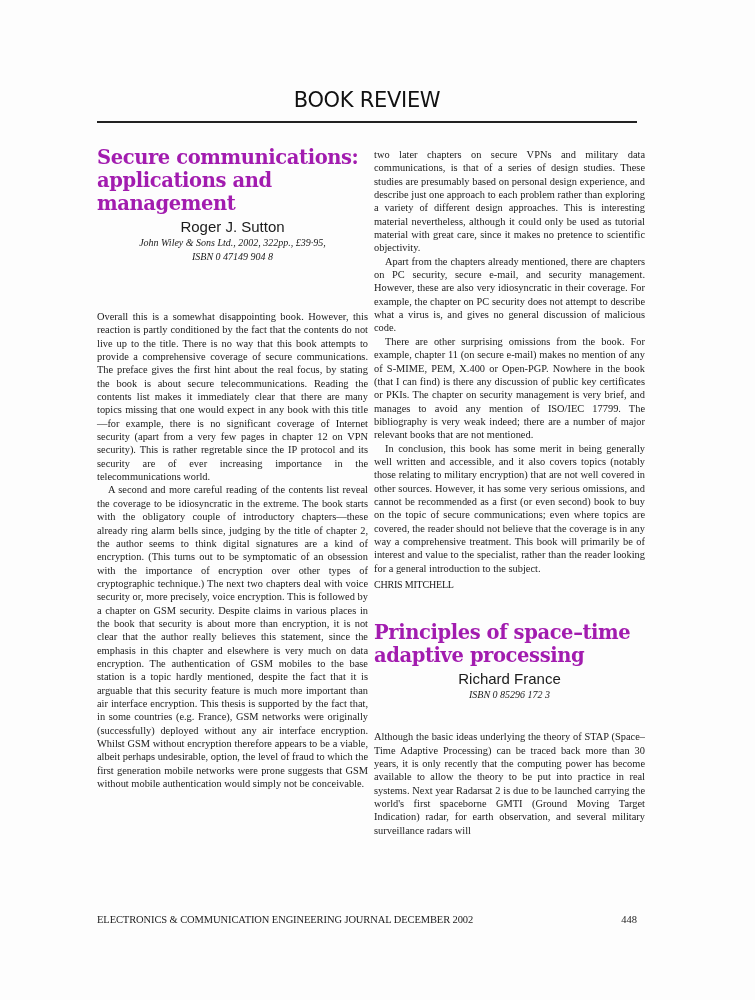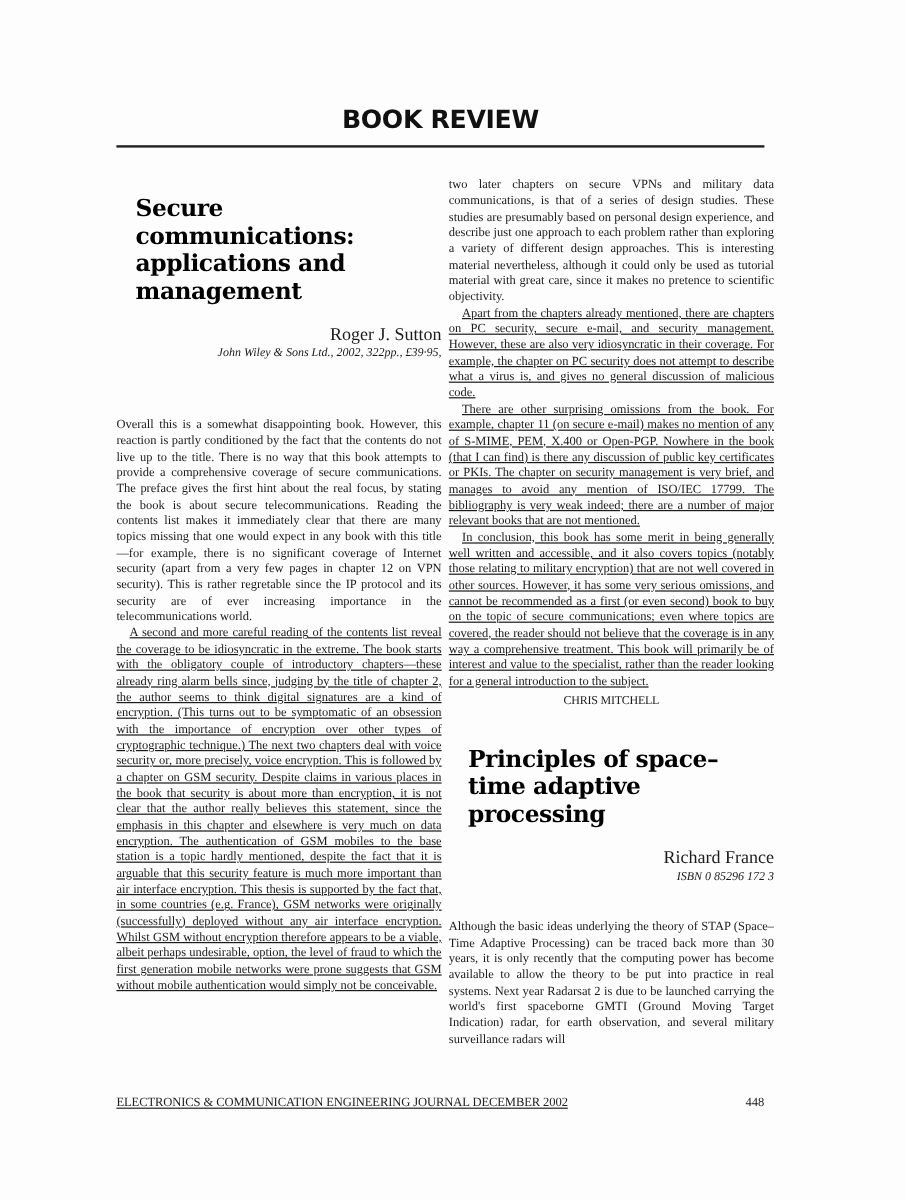--- a/index.html
+++ b/index.html
@@ -1,51 +1,52 @@
 <!DOCTYPE html>
 <html><head>
 <meta charset="utf-8">
 <style>
   html, body { margin: 0; padding: 0; background: #ffffff; }
   body { width: 755px; height: 1000px; position: relative; overflow: hidden; color: #111; }
   .page { position: absolute; left: 0; top: 0; width: 755px; height: 1000px; background: #fdfdfd; }
   .section-title {
     position: absolute; left: 97px; top: 88px; width: 540px; text-align: center;
-    font-family: "DejaVu Sans", sans-serif; font-weight: bold; font-size: 21px; letter-spacing: -0.3px; color: #111;
+    font-family: "DejaVu Sans", sans-serif; font-weight: normal; font-size: 21px; letter-spacing: -0.3px; color: #111;
   }
   .rule { position: absolute; left: 97px; top: 121px; width: 540px; height: 2px; background: #222; }
   .col { position: absolute; width: 271px; font-family: "Liberation Serif", serif; font-size: 10.4px; line-height: 13.35px; text-align: justify; color: #1a1a1a; }
   .col p { margin: 0; }
-  .col p.indent { text-indent: 11px; text-decoration: underline; }
+  .col p.indent { text-indent: 11px; }
   .col-left { left: 97px; top: 146px; }
   .col-right { left: 374px; top: 148px; }
-  .book-title { font-family: "DejaVu Serif", serif; font-weight: bold; font-size: 19.5px; line-height: 23px; letter-spacing: -0.4px; text-align: left; color: #000000; margin: 16px; }
-  .book-author { font-family: Liberation Serif, serif; font-size: 15px; line-height: 18px; margin-top: 3px; text-align: right; }
-  .book-pub { font-family: "Liberation Serif", serif; font-style: italic; font-size: 10px; line-height: 14px; text-align: right; }
+  .book-title { font-family: "DejaVu Serif", serif; font-weight: bold; font-size: 19.5px; line-height: 23px; letter-spacing: -0.4px; text-align: left; color: #a21caf; margin: 0; }
+  .book-author { font-family: Liberation Sans, sans-serif; font-size: 15px; line-height: 18px; margin-top: 3px; text-align: center; }
+  .book-pub { font-family: "Liberation Serif", serif; font-style: italic; font-size: 10px; line-height: 14px; text-align: center; }
   .spacer-l { height: 46px; }
   .spacer-r { height: 28px; }
-  .signature { text-align: center; margin-top: 3px; font-size: 10px; letter-spacing: -0.2px; }
+  .signature { text-align: left; margin-top: 3px; font-size: 10px; letter-spacing: -0.2px; }
   .review2-head { margin-top: 30px; }
   .footer { position: absolute; left: 97px; top: 914px; width: 540px; font-family: "Liberation Serif", serif; font-size: 10.5px; color: #222; }
-  .footer .journal { position: absolute; left: 0; top: 0; letter-spacing: -0.1px; text-decoration: underline; }
+  .footer .journal { position: absolute; left: 0; top: 0; letter-spacing: -0.1px; }
   .footer .pageno { position: absolute; right: 0; top: 0; }
 </style>
 </head>
 <body>
 
 <div class="page">
 
   <div class="section-title">BOOK REVIEW</div>
   <div class="rule"></div>
 
   <div class="col col-left">
     <div>
       <h2 class="book-title">Secure communications: applications and management</h2>
       <div class="book-author">Roger J. Sutton</div>
       <div class="book-pub">John Wiley &amp; Sons Ltd., 2002, 322pp., £39·95,</div>
+      <div class="book-pub">ISBN 0 47149 904 8</div>
     </div>
     <div class="spacer-l"></div>
     <p>Overall this is a somewhat disappointing book. However, this reaction is partly conditioned by the fact that the contents do not live up to the title. There is no way that this book attempts to provide a comprehensive coverage of secure communications. The preface gives the first hint about the real focus, by stating the book is about secure telecommunications. Reading the contents list makes it immediately clear that there are many topics missing that one would expect in any book with this title—for example, there is no significant coverage of Internet security (apart from a very few pages in chapter 12 on VPN security). This is rather regretable since the IP protocol and its security are of ever increasing importance in the telecommunications world.</p>
     <p class="indent">A second and more careful reading of the contents list reveal the coverage to be idiosyncratic in the extreme. The book starts with the obligatory couple of introductory chapters—these already ring alarm bells since, judging by the title of chapter 2, the author seems to think digital signatures are a kind of encryption. (This turns out to be symptomatic of an obsession with the importance of encryption over other types of cryptographic technique.) The next two chapters deal with voice security or, more precisely, voice encryption. This is followed by a chapter on GSM security. Despite claims in various places in the book that security is about more than encryption, it is not clear that the author really believes this statement, since the emphasis in this chapter and elsewhere is very much on data encryption. The authentication of GSM mobiles to the base station is a topic hardly mentioned, despite the fact that it is arguable that this security feature is much more important than air interface encryption. This thesis is supported by the fact that, in some countries (e.g. France), GSM networks were originally (successfully) deployed without any air interface encryption. Whilst GSM without encryption therefore appears to be a viable, albeit perhaps undesirable, option, the level of fraud to which the first generation mobile networks were prone suggests that GSM without mobile authentication would simply not be conceivable.</p>
   </div>
 
   <div class="col col-right">
     <p>two later chapters on secure VPNs and military data communications, is that of a series of design studies. These studies are presumably based on personal design experience, and describe just one approach to each problem rather than exploring a variety of different design approaches. This is interesting material nevertheless, although it could only be used as tutorial material with great care, since it makes no pretence to scientific objectivity.</p>
     <p class="indent">Apart from the chapters already mentioned, there are chapters on PC security, secure e-mail, and security management. However, these are also very idiosyncratic in their coverage. For example, the chapter on PC security does not attempt to describe what a virus is, and gives no general discussion of malicious code.</p>
     <p class="indent">There are other surprising omissions from the book. For example, chapter 11 (on secure e-mail) makes no mention of any of S-MIME, PEM, X.400 or Open-PGP. Nowhere in the book (that I can find) is there any discussion of public key certificates or PKIs. The chapter on security management is very brief, and manages to avoid any mention of ISO/IEC 17799. The bibliography is very weak indeed; there are a number of major relevant books that are not mentioned.</p>

